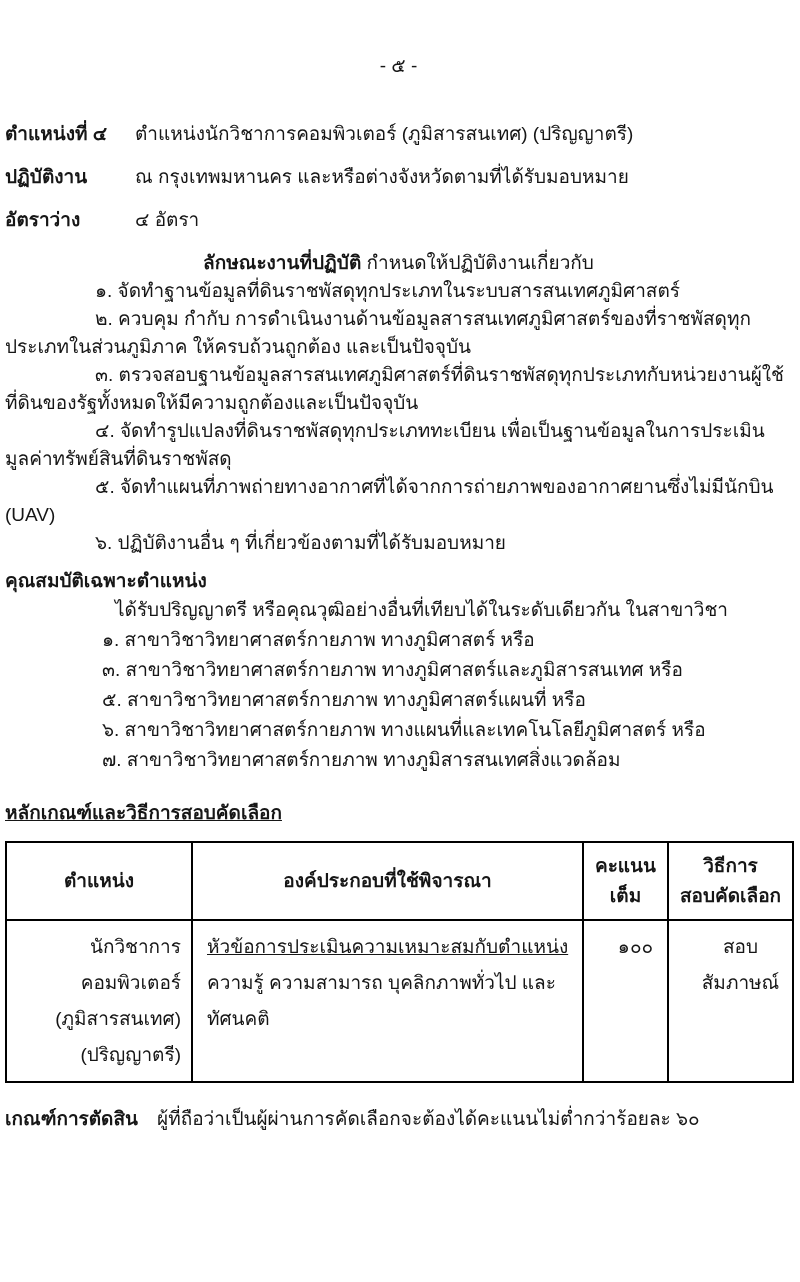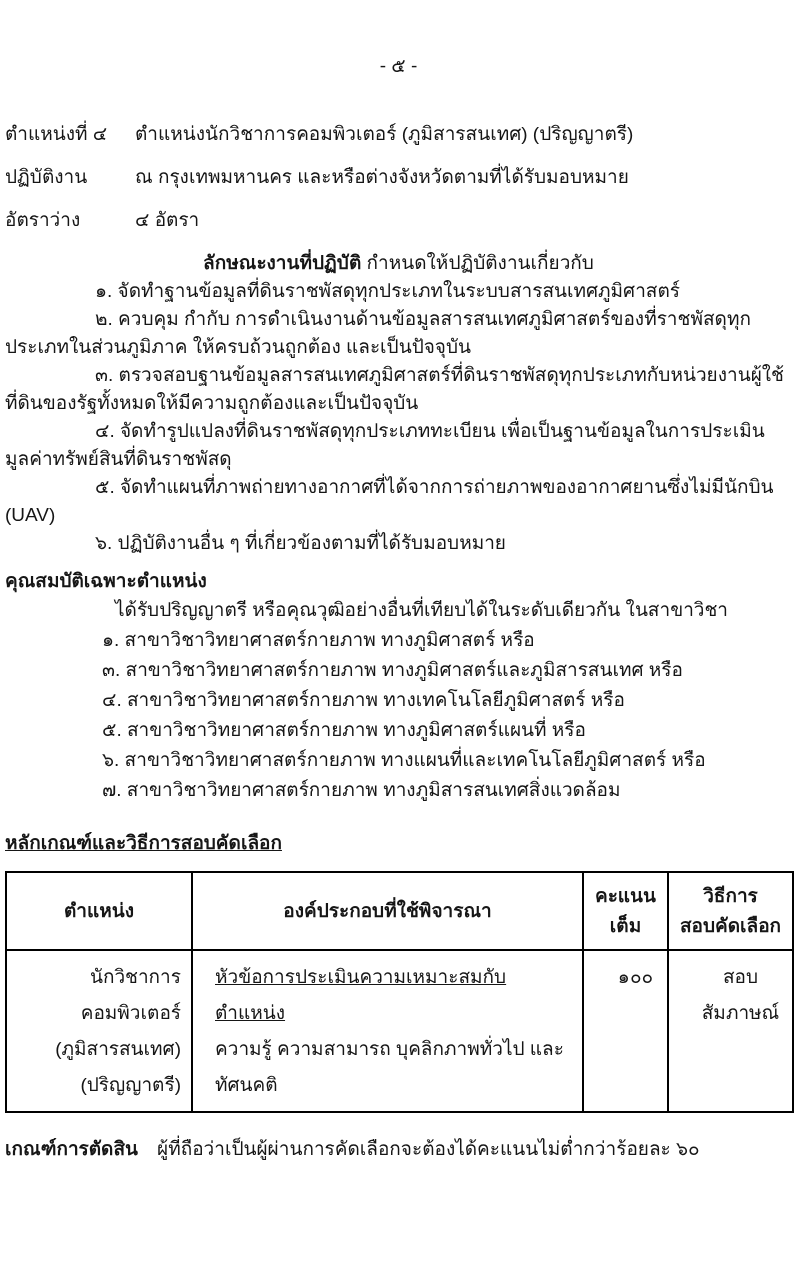--- a/index.html
+++ b/index.html
@@ -19,21 +19,21 @@
   .page-number {
     text-align: center;
     line-height: 28px;
     margin-bottom: 40px;
   }
   .info-rows .info-row {
     display: flex;
     line-height: 28px;
     margin-bottom: 15px;
   }
-  .info-label { font-weight: normal; flex: 0 0 130px; }
+  .info-label { font-weight: bold; flex: 0 0 130px; }
   .info-value { flex: 1; }
 
   .duties-heading-line { line-height: 28px; text-align: center; }
   .duties-heading-line .h { font-weight: bold; }
   .duty-item {
     line-height: 28px;
     text-indent: 90px;
   }
 
   .qual-heading {
@@ -73,21 +73,21 @@
     vertical-align: middle;
     height: 64px;
     line-height: 30px;
   }
   .selection-table td {
     vertical-align: top;
     height: 97px;
     line-height: 36px;
   }
   td.cell-position { text-align: right; padding-left: 14px; }
-  td.cell-criteria { text-align: left; padding-left: 22px; }
+  td.cell-criteria { text-align: left; padding-left: 14px; }
   td.cell-score, td.cell-method { text-align: center; padding-left: 30px; }
   .criteria-title { text-decoration: underline; }
 
   .decision-row {
     display: flex;
     line-height: 28px;
     margin-top: 22px;
   }
   .decision-label { font-weight: bold; flex: 0 0 152px; }
   .decision-text { flex: 1; }
@@ -125,21 +125,20 @@
     <div class="duty-item">๔. จัดทำรูปแปลงที่ดินราชพัสดุทุกประเภททะเบียน เพื่อเป็นฐานข้อมูลในการประเมินมูลค่าทรัพย์สินที่ดินราชพัสดุ</div>
     <div class="duty-item">๕. จัดทำแผนที่ภาพถ่ายทางอากาศที่ได้จากการถ่ายภาพของอากาศยานซึ่งไม่มีนักบิน (UAV)</div>
     <div class="duty-item">๖. ปฏิบัติงานอื่น ๆ ที่เกี่ยวข้องตามที่ได้รับมอบหมาย</div>
   </div>
 
   <div class="qual-heading">คุณสมบัติเฉพาะตำแหน่ง</div>
   <div class="qual-intro">ได้รับปริญญาตรี หรือคุณวุฒิอย่างอื่นที่เทียบได้ในระดับเดียวกัน ในสาขาวิชา</div>
   <div>
     <div class="qual-item">๑. สาขาวิชาวิทยาศาสตร์กายภาพ ทางภูมิศาสตร์ หรือ</div>
     <div class="qual-item">๓. สาขาวิชาวิทยาศาสตร์กายภาพ ทางภูมิศาสตร์และภูมิสารสนเทศ หรือ</div>
-    <div class="qual-item">๔. สาขาวิชาวิทยาศาสตร์กายภาพ ทางเทคโนโลยีภูมิศาสตร์ หรือ</div>
     <div class="qual-item">๕. สาขาวิชาวิทยาศาสตร์กายภาพ ทางภูมิศาสตร์แผนที่ หรือ</div>
     <div class="qual-item">๖. สาขาวิชาวิทยาศาสตร์กายภาพ ทางแผนที่และเทคโนโลยีภูมิศาสตร์ หรือ</div>
     <div class="qual-item">๗. สาขาวิชาวิทยาศาสตร์กายภาพ ทางภูมิสารสนเทศสิ่งแวดล้อม</div>
   </div>
 
   <div class="selection-heading">หลักเกณฑ์และวิธีการสอบคัดเลือก</div>
 
   <table class="selection-table">
     <colgroup>
       <col style="width:186px">

